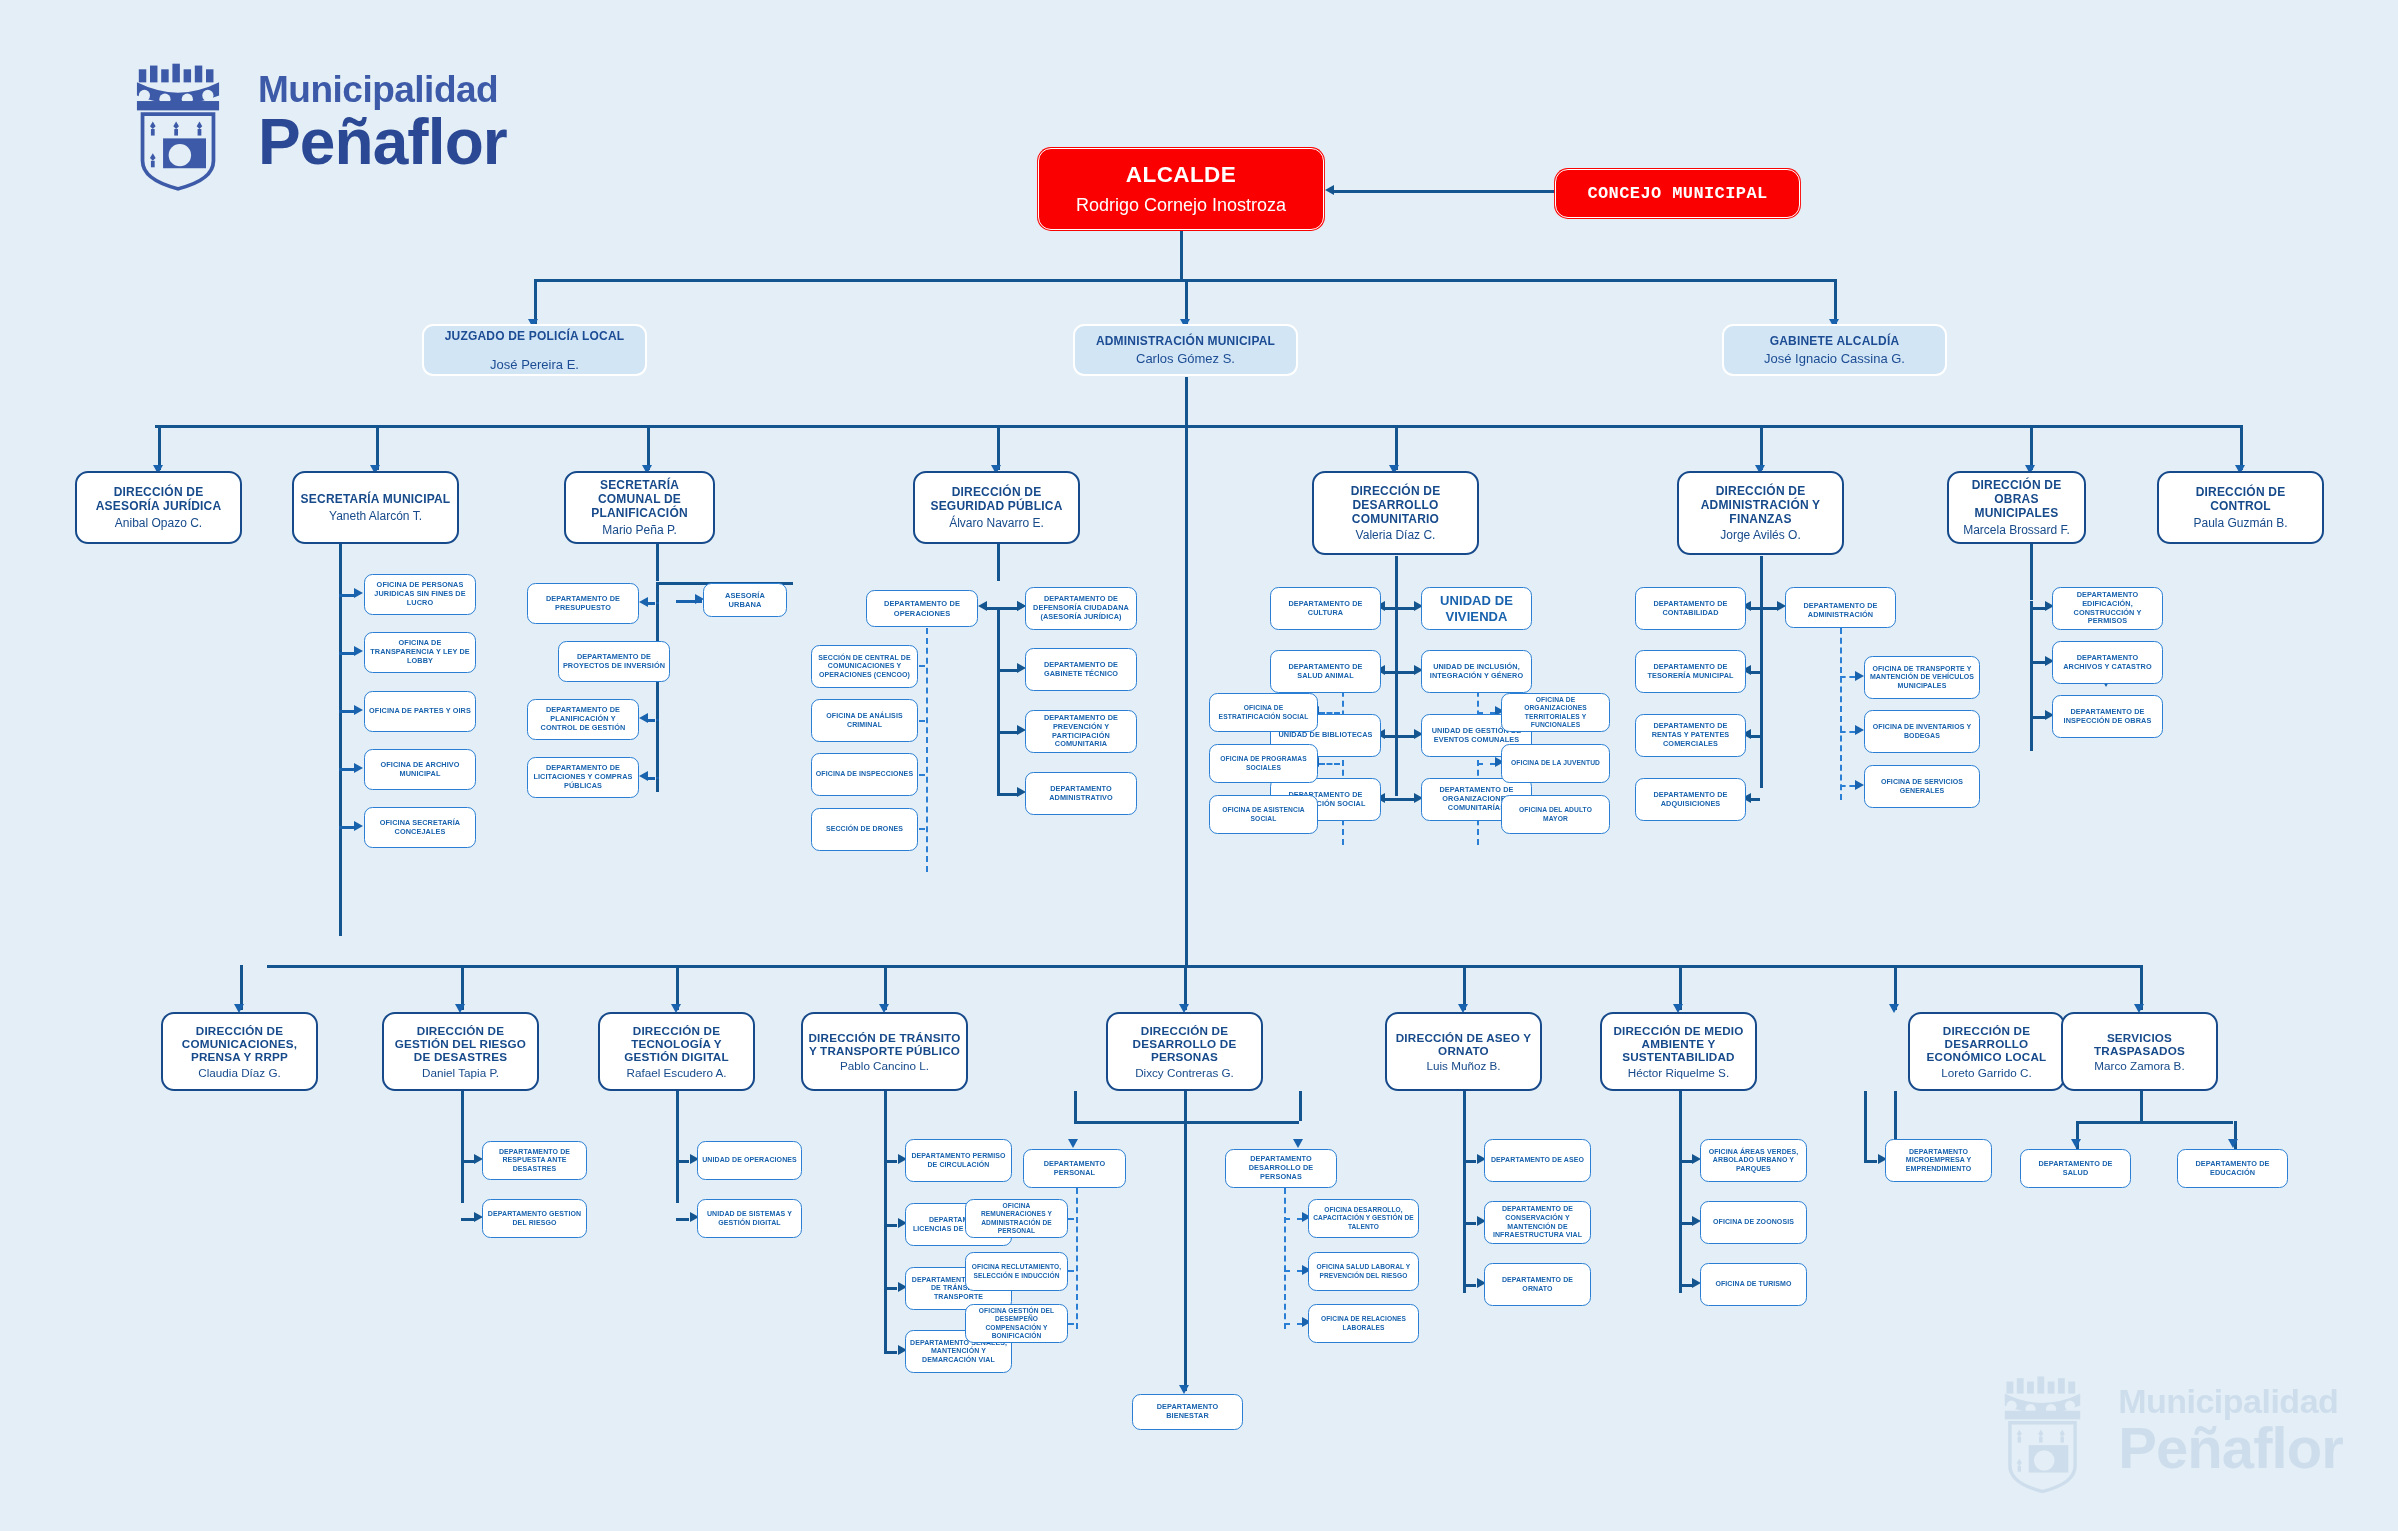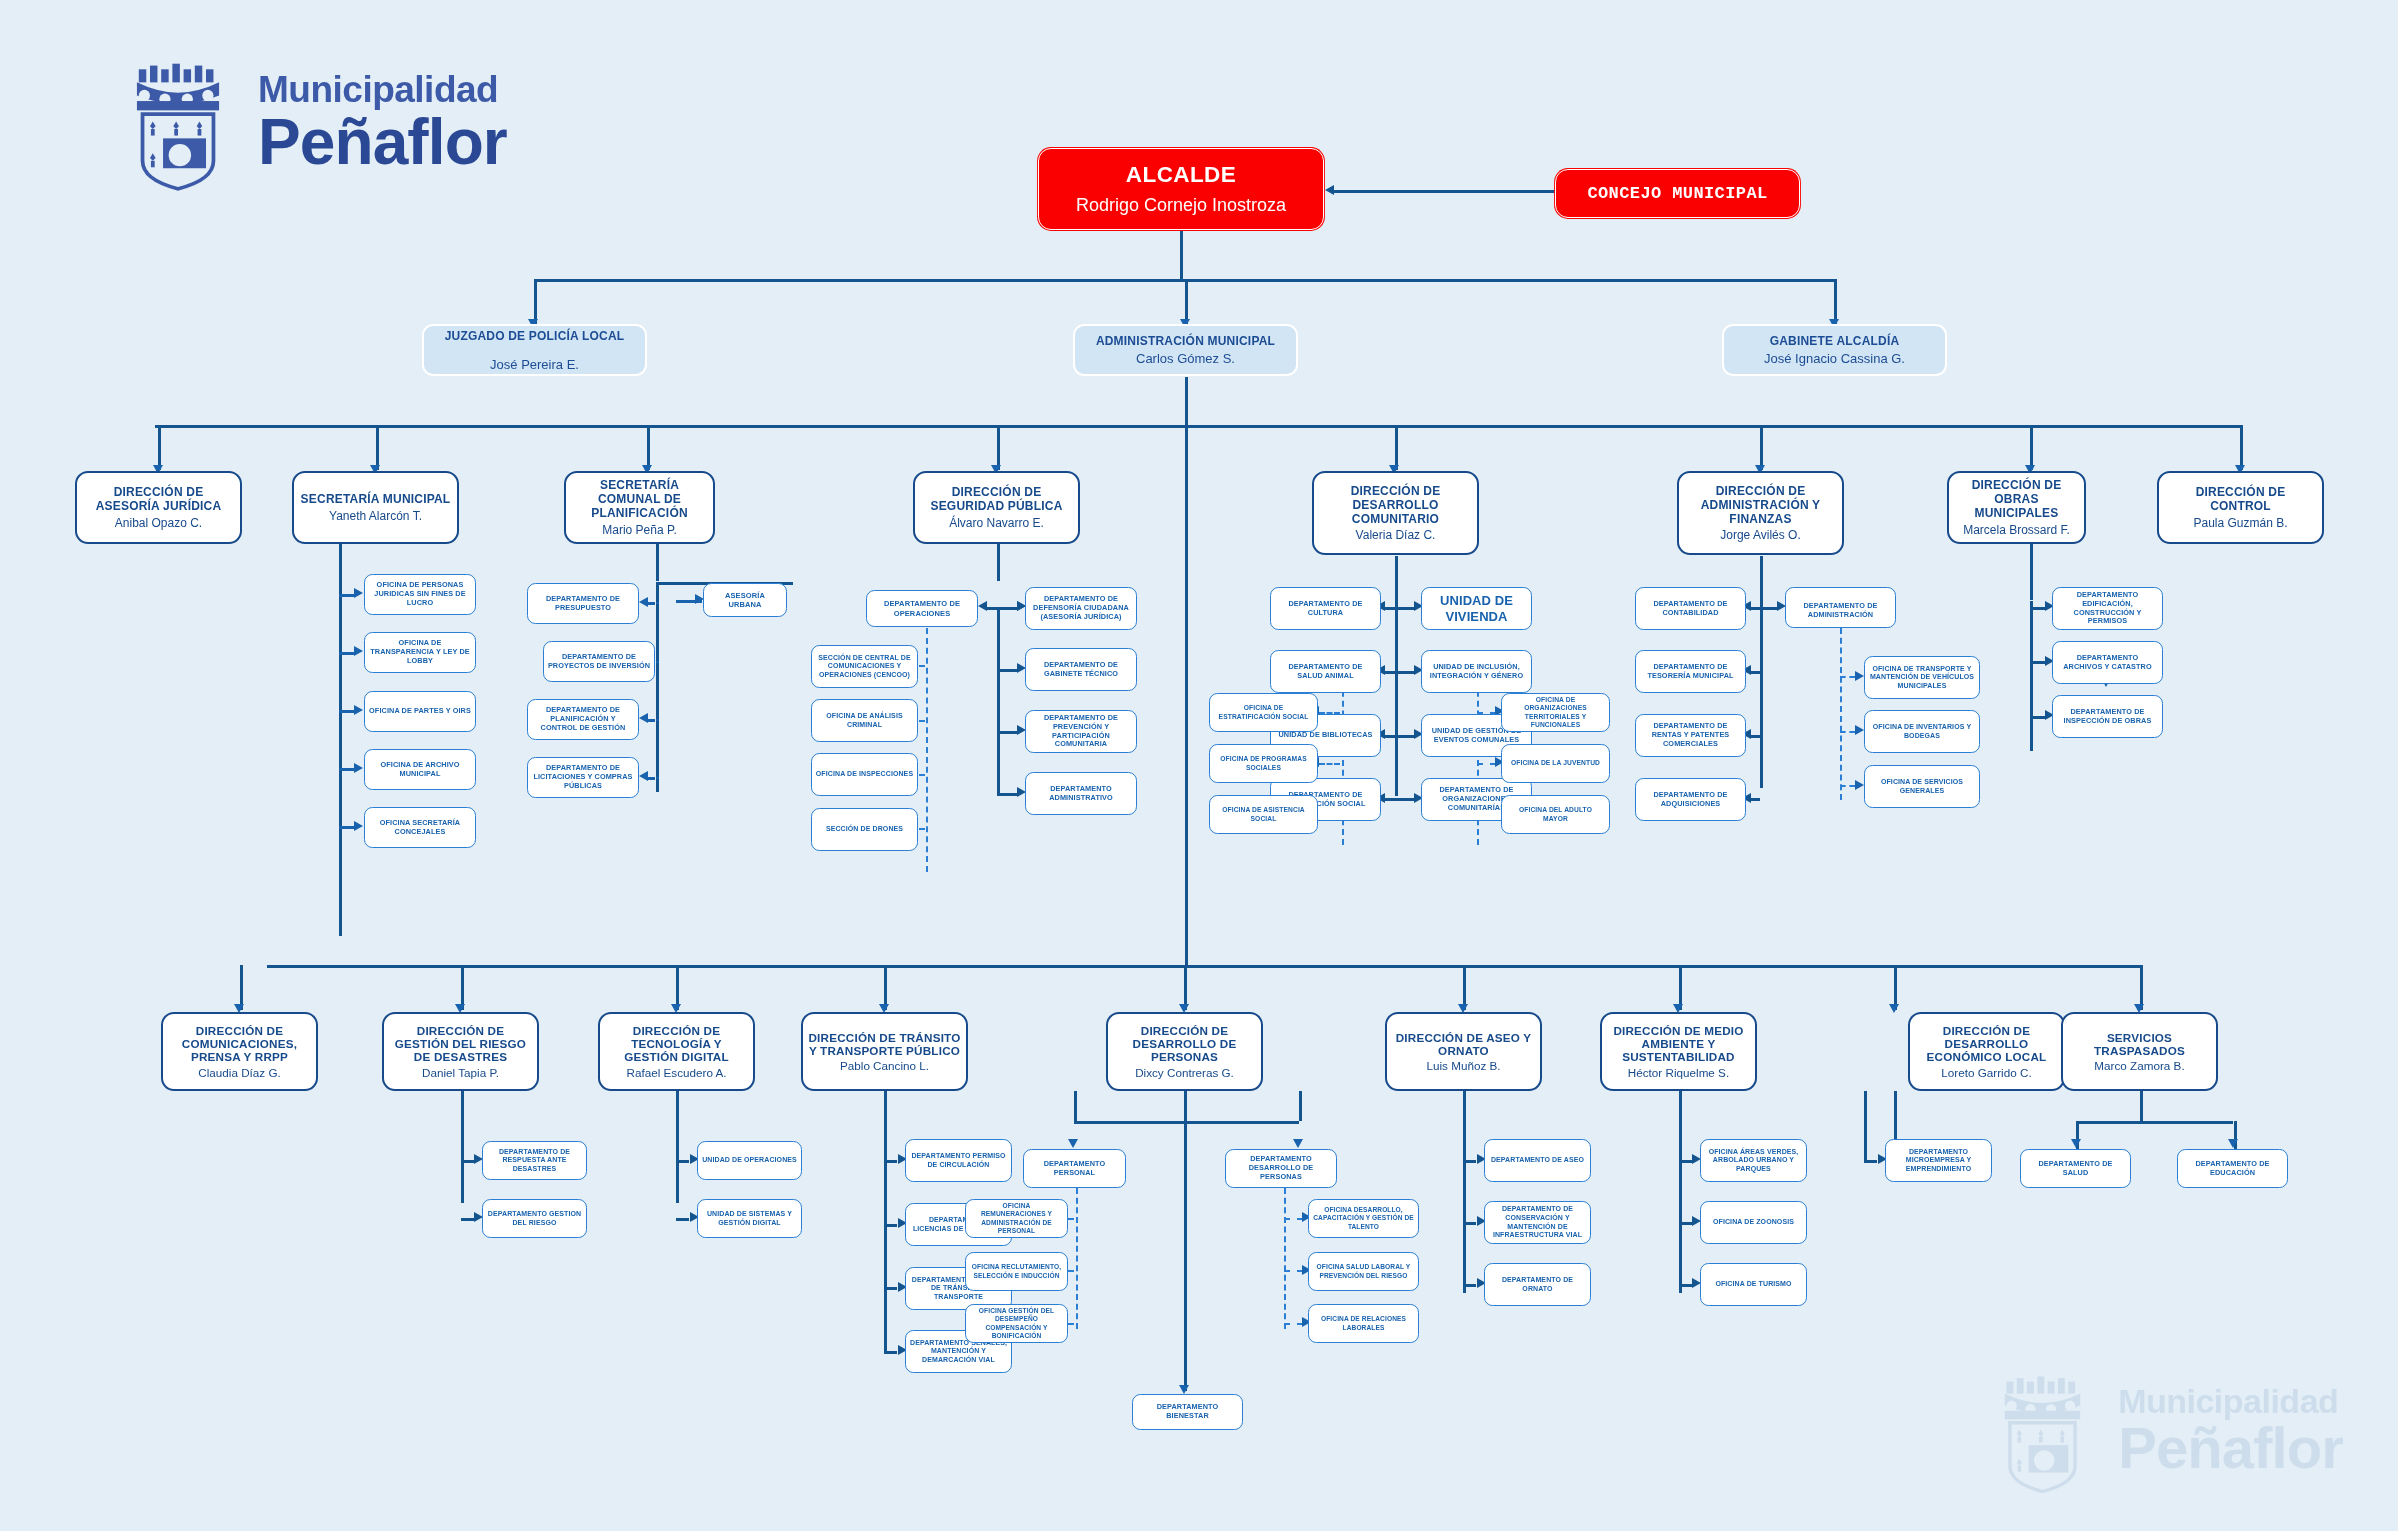--- a/index.html
+++ b/index.html
@@ -481,21 +481,21 @@
       </div>
       <div class="node n-sub" style="left: 364px; top: 749px; width: 112px; height: 41px; padding: 0px 3.7px;">
         <div class="t" style="font-size: 7.3px;">OFICINA DE ARCHIVO MUNICIPAL</div>
       </div>
       <div class="node n-sub" style="left: 364px; top: 807px; width: 112px; height: 41px; padding: 0px 3.7px;">
         <div class="t" style="font-size: 7.3px;">OFICINA SECRETARÍA CONCEJALES</div>
       </div>
       <div class="node n-sub" style="left: 527px; top: 583px; width: 112px; height: 41px; padding: 0px 3.7px;">
         <div class="t" style="font-size: 7.3px;">DEPARTAMENTO DE PRESUPUESTO</div>
       </div>
-      <div class="node n-sub" style="left: 543px; top: 641px; width: 112px; height: 41px; padding: 0px 3.7px;">
+      <div class="node n-sub" style="left: 558px; top: 641px; width: 112px; height: 41px; padding: 0px 3.7px;">
         <div class="t" style="font-size: 7.3px;">DEPARTAMENTO DE PROYECTOS DE INVERSIÓN</div>
       </div>
       <div class="node n-sub" style="left: 527px; top: 699px; width: 112px; height: 41px; padding: 0px 3.7px;">
         <div class="t" style="font-size: 7.3px;">DEPARTAMENTO DE PLANIFICACIÓN Y CONTROL DE GESTIÓN</div>
       </div>
       <div class="node n-sub" style="left: 527px; top: 757px; width: 112px; height: 41px; padding: 0px 3.7px;">
         <div class="t" style="font-size: 7.3px;">DEPARTAMENTO DE LICITACIONES Y COMPRAS PÚBLICAS</div>
       </div>
       <div class="node n-sub" style="left: 703px; top: 583px; width: 84px; height: 34px; padding: 0px 3.7px;">
         <div class="t" style="font-size: 7.5px;">ASESORÍA URBANA</div>

